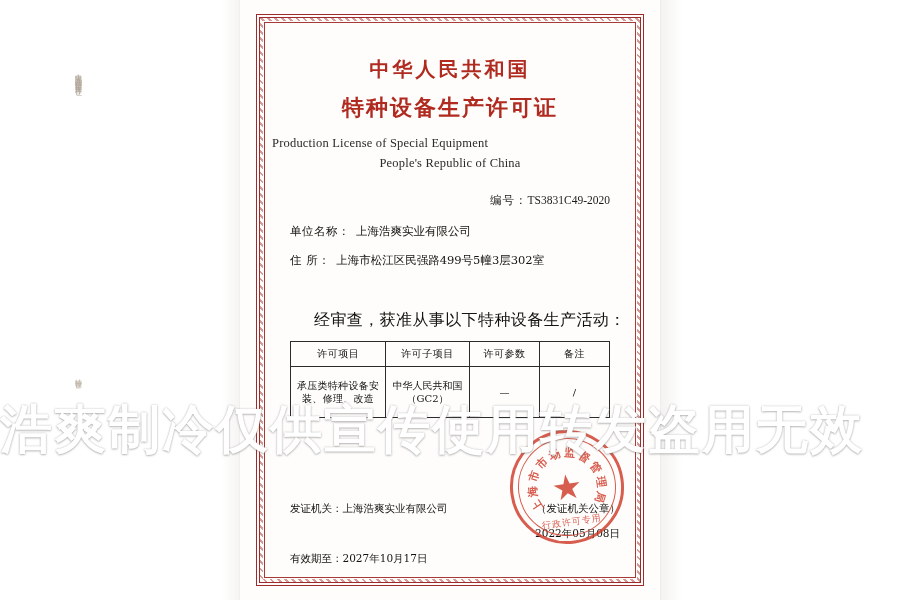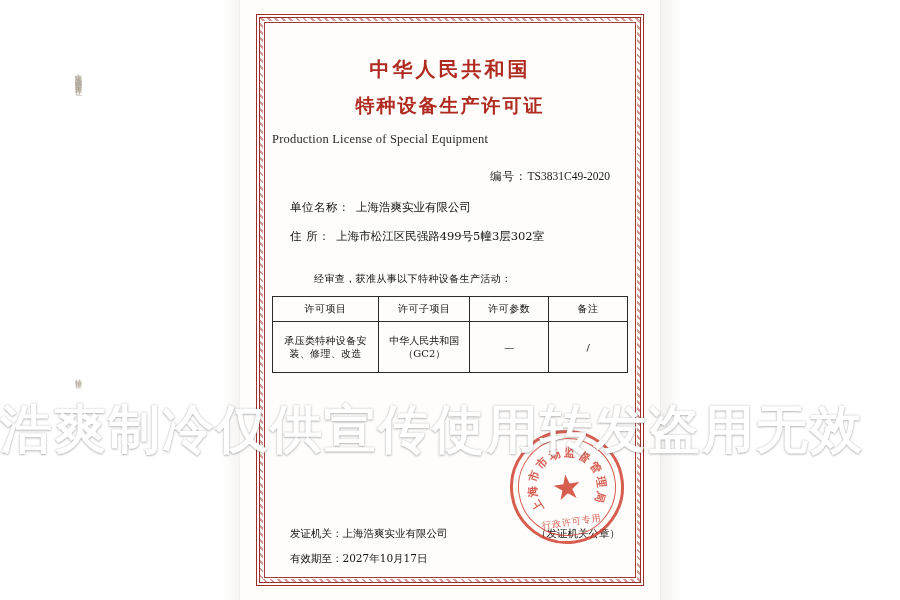--- a/index.html
+++ b/index.html
@@ -123,21 +123,21 @@
     font-weight: bold;
     font-size: 20px;
     letter-spacing: 3px;
     margin-top: 28px;
   }
   .title-cn2 {
     text-align: center;
     color: #b02a20;
     font-family: "DejaVu Serif", serif;
     font-weight: bold;
-    font-size: 19px;
+    font-size: 22px;
     letter-spacing: 2px;
     margin-top: 10px;
   }
   .title-en {
     text-align: left;
     color: #2a2a2a;
     font-family: "Liberation Serif", serif;
     font-size: 12.5px;
     margin-top: 13px;
     letter-spacing: .2px;
@@ -169,32 +169,32 @@
     font-size: 11.5px;
     color: #15130f;
     font-family: "DejaVu Serif", serif;
     margin-bottom: 14px;
     white-space: nowrap;
   }
   .info-line .k { letter-spacing: .5px; }
   .info-line .v { margin-left: 6px; margin-top: 48px; }
 
   .approval-line {
-    margin-top: 28px;
+    margin-top: 42px;
     padding-left: 42px;
-    font-size: 10px;
+    font-size: 16px;
     color: #15130f;
     font-family: Liberation Sans, sans-serif;
     letter-spacing: .4px;
   }
 
   
   table.lic {
     margin: 10px auto 0 auto;
-    width: 356px;
+    width: 320px;
     border-collapse: collapse;
     font-family: "DejaVu Serif", serif;
   }
   table.lic th, table.lic td {
     border: 1px solid #2b2b2b;
     font-size: 10px;
     color: #111;
     text-align: center;
     font-weight: normal;
   }
@@ -307,20 +307,21 @@
     <div class="inner-border"></div>
 
     <div id="content">
 
       <div id="side-text-top">中华人民共和国特种设备生产许可证</div>
       <div id="side-text-mid">特种设备</div>
 
       <div class="title-cn">中华人民共和国</div>
       <div class="title-cn2">特种设备生产许可证</div>
       <div class="title-en">Production License of Special Equipment</div>
+      <div class="title-en2">People's Republic of China</div>
 
       <div class="serial-row">
         <span class="label">编号：</span><span class="value">TS3831C49-2020</span>
       </div>
 
       <div class="info-block">
         <div class="info-line">
           <span class="k">单位名称：</span><span class="v">上海浩爽实业有限公司</span>
         </div>
         <div class="info-line">
@@ -347,20 +348,24 @@
             <td class="slash" style="width:72px">/</td>
           </tr>
         </tbody>
       </table>
 
       <div class="footer">
         <div class="footer-row">
           <span><span>发证机关：</span><span>上海浩爽实业有限公司</span></span>
           <span class="right">（发证机关公章）</span>
         </div>
+        <div class="footer-row">
+          <span></span>
+          <span>2022年05月08日</span>
+        </div>
         <div class="valid-row">
           <span>有效期至：</span><span>2027年10月17日</span>
         </div>
       </div>
 
       <div id="seal">
         <div class="ring"></div>
         <div class="arc-text" id="seal-arc">
             <span style="transform: rotate(-115deg) translate(-50%, -42px) rotate(0deg);">上</span>
             <span style="transform: rotate(-89.4444deg) translate(-50%, -42px) rotate(0deg);">海</span>

